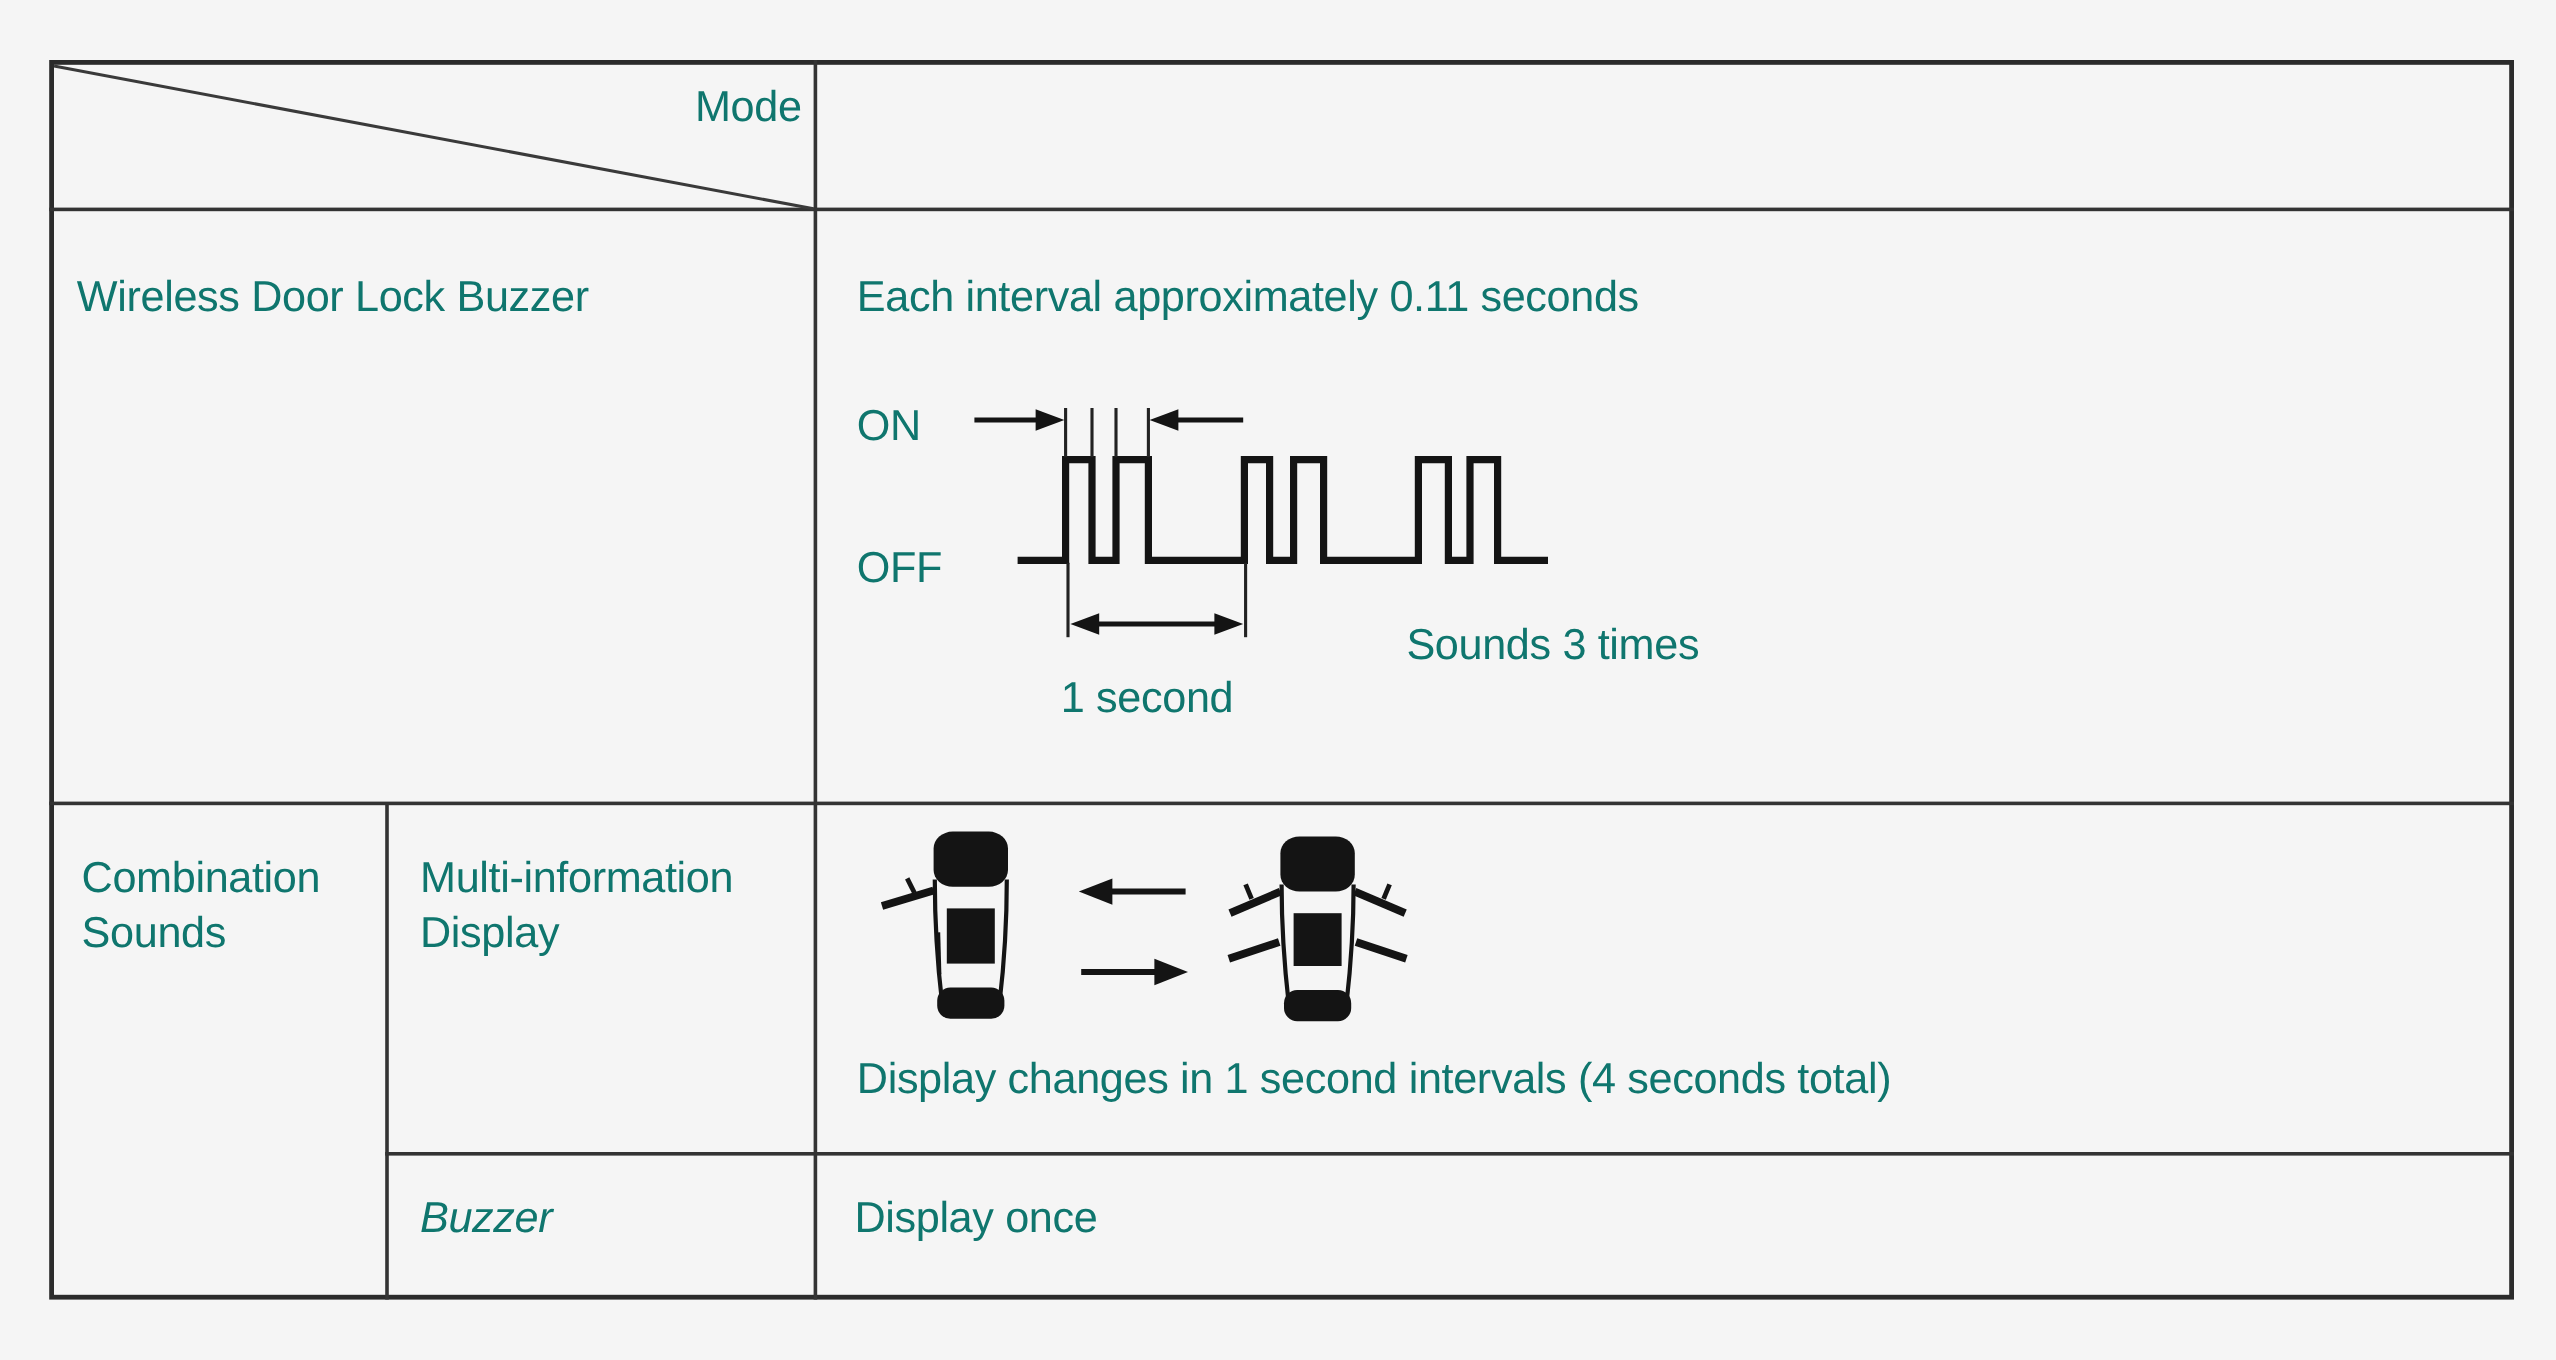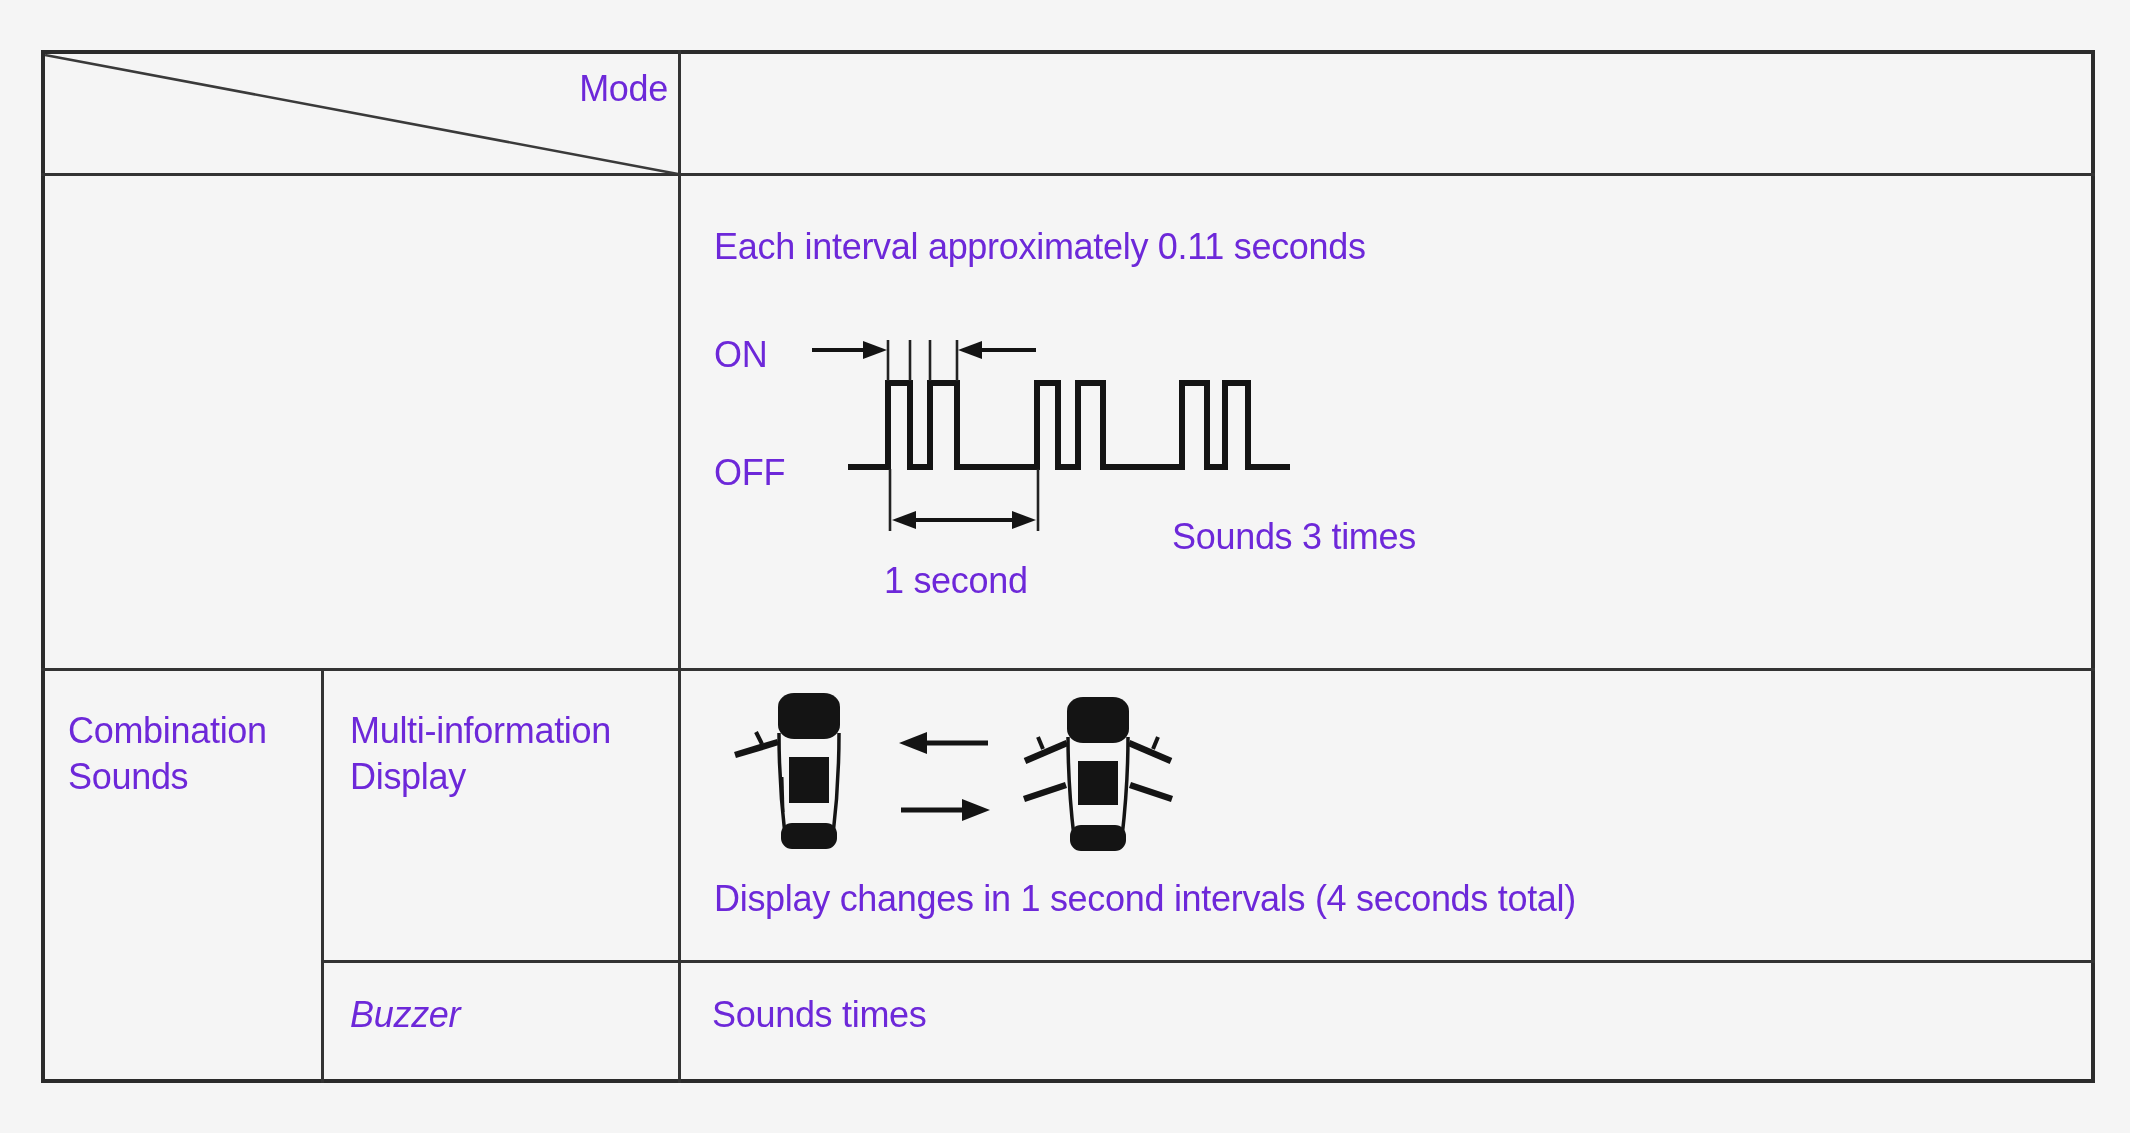--- a/index.html
+++ b/index.html
@@ -9,21 +9,21 @@
     font-family:"Liberation Sans", sans-serif;
     color:#1c1c1c;
     overflow:hidden;
   }
   #screen{position:relative;width:2130px;height:1133px;}
   .txt{
     position:absolute;
     font-size:36px;
     line-height:46px;
     letter-spacing:-0.3px;
-    color:#6d28d9;
+    color:#0f766e;
     white-space:pre;
   }
   .wrap{white-space:normal;}
   .line{position:absolute;background:#333;}
   .frame{
     position:absolute;left:41px;top:50px;width:2054px;height:1033px;
     border:4px solid #2b2b2b;box-sizing:border-box;background:transparent;
   }
   svg{position:absolute;display:block;}
   .right{text-align:right;}
@@ -41,20 +41,21 @@
   <div class="line" style="left:41px;top:173px;width:2054px;height:3px;"></div>
   <div class="line" style="left:41px;top:668px;width:2054px;height:3px;"></div>
   <div class="line" style="left:321px;top:960px;width:1774px;height:3px;"></div>
 
   <svg style="left:41px;top:50px;" width="640" height="127" viewBox="0 0 640 127">
     <line x1="4" y1="5" x2="637" y2="124" stroke="#3a3a3a" stroke-width="2.6"></line>
   </svg>
 
   <div class="txt right" style="left:420px;top:66px;width:248px;">Mode</div>
 
+  <div class="txt" style="left:64px;top:224px;">Wireless Door Lock Buzzer</div>
   <div class="txt" style="left:714px;top:224px;">Each interval approximately 0.11 seconds</div>
 
   <div class="txt" style="left:714px;top:332px;">ON</div>
   <div class="txt" style="left:714px;top:450px;">OFF</div>
 
   <svg style="left:690px;top:330px;" width="620" height="220" viewBox="0 0 620 220">
 
     <path fill="none" stroke="#141414" stroke-width="6" d="M158,137 L198,137 L198,53 L220,53 L220,137 L240,137 L240,53 L267,53 L267,137
              L347,137 L347,53 L368,53 L368,137 L388,137 L388,53 L413,53 L413,137
              L492,137 L492,53 L517,53 L517,137 L535,137 L535,53 L558,53 L558,137 L600,137"></path>
@@ -127,15 +128,15 @@
       <line x1="409" y1="58" x2="451" y2="76" stroke="#141414" stroke-width="6.5"></line>
       <line x1="433" y1="64" x2="438" y2="52" stroke="#141414" stroke-width="4"></line>
       <line x1="346" y1="100" x2="304" y2="114" stroke="#141414" stroke-width="6.5"></line>
       <line x1="410" y1="100" x2="452" y2="114" stroke="#141414" stroke-width="6.5"></line>
     </g>
   </svg>
 
   <div class="txt" style="left:714px;top:876px;">Display changes in 1 second intervals (4 seconds total)</div>
 
   <div class="txt" style="left:350px;top:992px;font-style:italic;">Buzzer</div>
-  <div class="txt" style="left:712px;top:992px;">Sounds times</div>
+  <div class="txt" style="left:712px;top:992px;">Display once</div>
 
 </div>
 
 </body></html>

